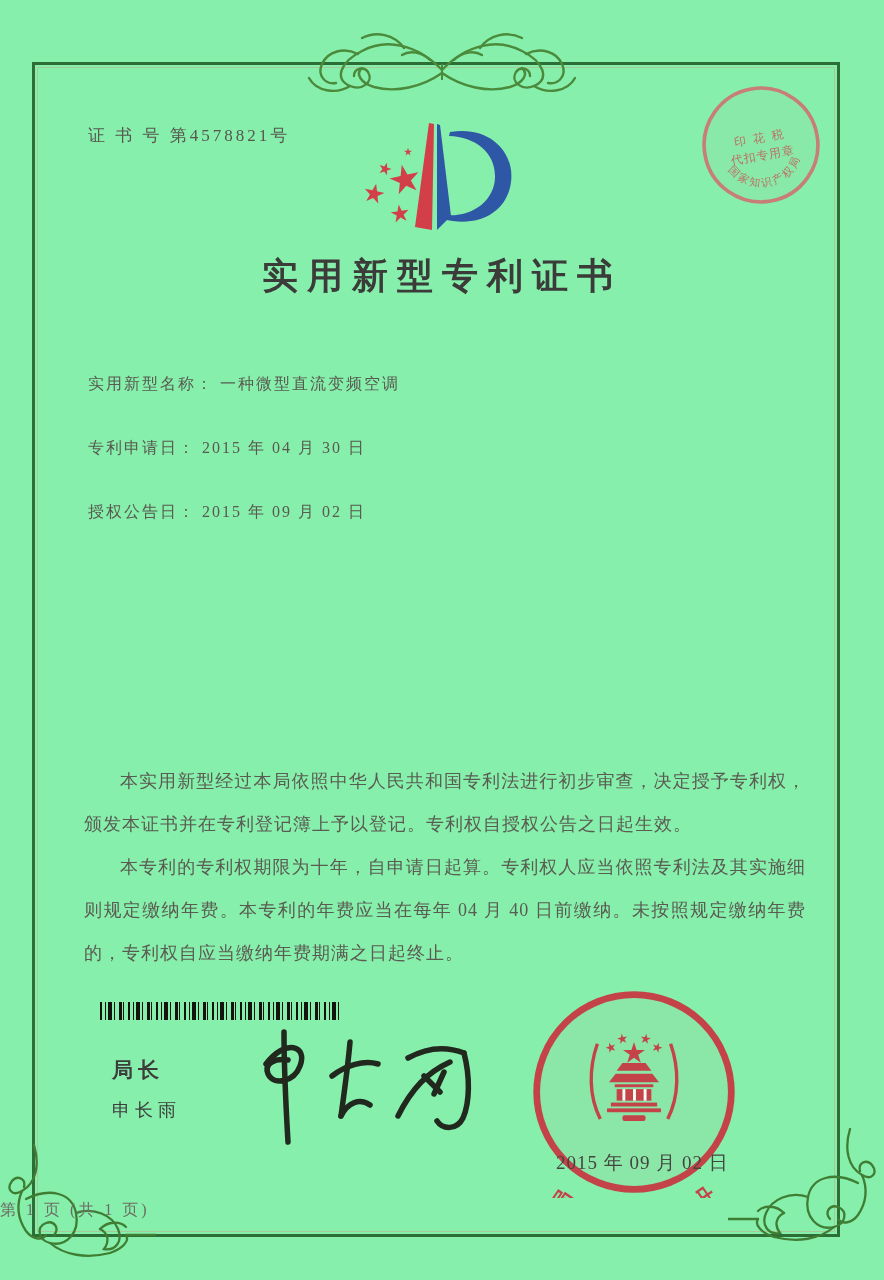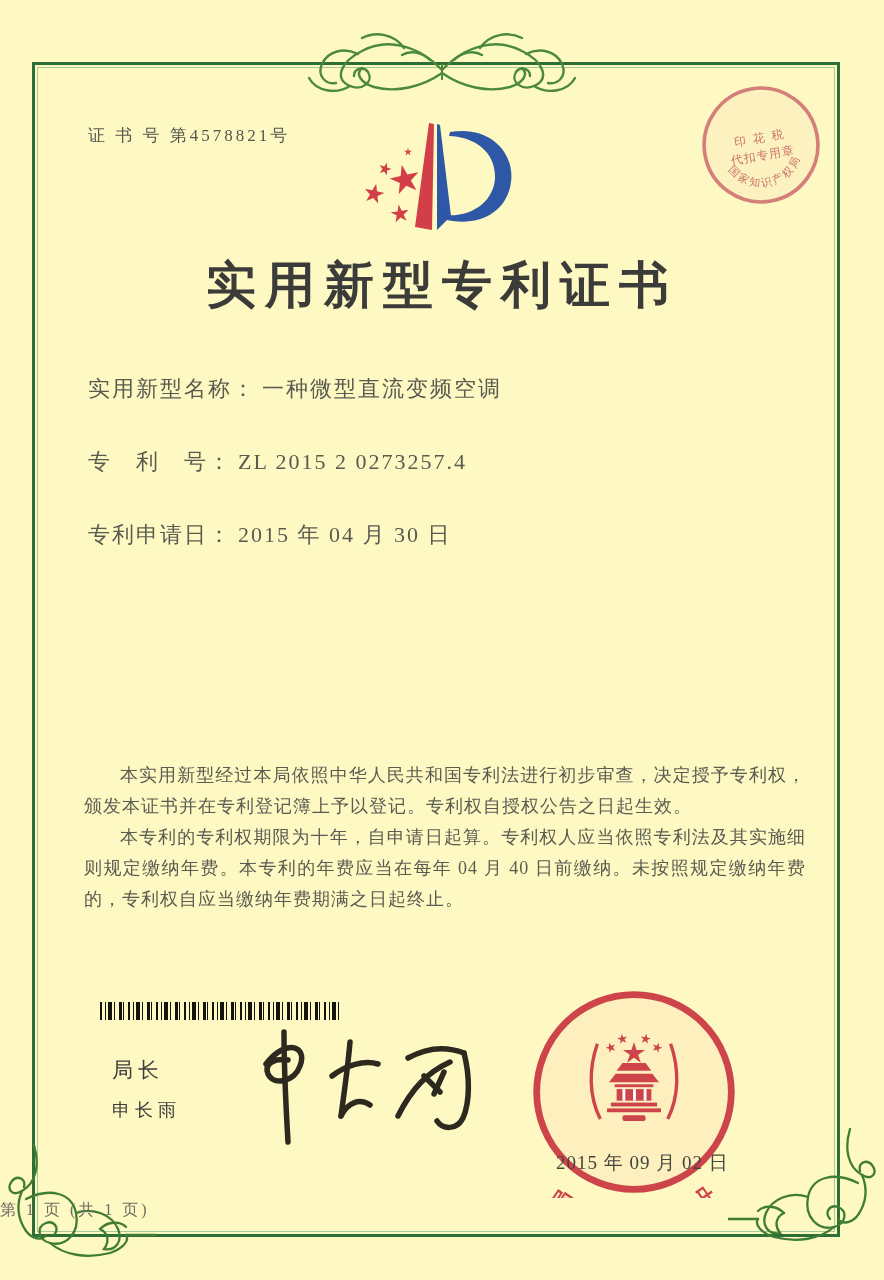--- a/index.html
+++ b/index.html
@@ -1,18 +1,18 @@
 <!DOCTYPE html>
 <html><head>
 <meta charset="utf-8">
 <style>
   html,body{margin:0;padding:0;background:#ffffff;}
   #page{
     position:relative; width:884px; height:1280px; margin:0 auto;
-    background:#fef9c3; overflow:hidden;
+    background:#86efac; overflow:hidden;
     font-family:"Liberation Serif","DejaVu Serif",serif;
     color:#55564c;
   }
   
   .frame{
     position:absolute; left:32px; top:62px; width:802px; height:1169px;
     border:3px solid #2c6e35;
   }
   .frame-inner{
     position:absolute; inset:2px; border:1px solid #a7c897;
@@ -27,49 +27,49 @@
     position:absolute; left:88px; top:124px;
     font-size:17px; letter-spacing:3px; color:#56574f;
   }
   .logo{ position:absolute; left:338px; top:108px; width:220px; height:142px; }
   .tax-seal{
     position:absolute; left:700px; top:84px; width:122px; height:122px;
     transform:rotate(-10deg); opacity:.88;
   }
   .title{
     position:absolute; left:0; top:252px; width:100%;
-    text-align:center; font-size:50px; font-weight:700; letter-spacing:9px;
+    text-align:center; font-size:36px; font-weight:700; letter-spacing:9px;
     color:#3b3b39;
   }
 
   
   .fields{ position:absolute; left:88px; top:374px; width:700px; }
-  .field{ margin-bottom:43px; font-size:22px; letter-spacing:2px; color:#595a50; white-space:nowrap;}
+  .field{ margin-bottom:43px; font-size:16px; letter-spacing:2px; color:#595a50; white-space:nowrap;}
   .field .lbl{ margin-right:6px; }
 
   
   .body-text{
     position:absolute; left:84px; top:760px; width:722px;
-    font-size:18px; line-height:31px; text-align:justify; color:#5a5b51;
+    font-size:18px; line-height:43px; text-align:justify; color:#5a5b51;
     letter-spacing:1px;
   }
   .body-text p{ margin:0; text-indent:2em; }
 
   
   .barcode{
     position:absolute; left:100px; top:1002px; width:243px; height:18px;
     background:repeating-linear-gradient(90deg,
       #14140f 0 2px, transparent 2px 5px,
       #14140f 5px 6px, transparent 6px 8px,
       #14140f 8px 12px, transparent 12px 14px,
       #14140f 14px 15px, transparent 15px 19px,
       #14140f 19px 22px, transparent 22px 23px,
       #14140f 23px 24px, transparent 24px 28px);
   }
-  .signer-title{ position:absolute; left:112px; top:1056px; font-size:21px; letter-spacing:5px; color:#3d3d3b; }
+  .signer-title{ position:absolute; left:112px; top:1056px; font-size:21px; letter-spacing:5px; color:#3d3d3b;font-weight:bold; }
   .signer-name { position:absolute; left:112px; top:1098px; font-size:18px; letter-spacing:5px; color:#3d3d3b; }
   .signature{ position:absolute; left:238px; top:1020px; width:252px; height:128px; }
 
   .main-seal{ position:absolute; left:528px; top:986px; width:212px; height:212px; opacity:.92; }
   .seal-date{
     position:absolute; left:556px; top:1150px; width:190px;
     font-size:19px; letter-spacing:1px; color:#454540; z-index:5;
   }
   .footer{
     position:absolute; left:0; top:1200px; width:100%;
@@ -158,24 +158,24 @@
     <text x="59" y="73" text-anchor="middle" fill="#c2605f" font-size="11.5" letter-spacing="1">代扣专用章</text>
   </svg>
 
   <div class="title">实用新型专利证书</div>
 
   <div class="fields">
     <div class="field">
       <span class="lbl">实用新型名称：</span><span class="val">一种微型直流变频空调</span>
     </div>
     <div class="field">
-      <span class="lbl">专　利　号：</span><span class="val">ZL 2015 2 0273257.4</span>
+      <span class="lbl">专利申请日：</span><span class="val">2015 年 04 月 30 日</span>
     </div>
     <div class="field">
-      <span class="lbl">专利申请日：</span><span class="val">2015 年 04 月 30 日</span>
+      <span class="lbl">授权公告日：</span><span class="val">2015 年 09 月 02 日</span>
     </div>
   </div>
 
   <div class="body-text">
     <p>本实用新型经过本局依照中华人民共和国专利法进行初步审查，决定授予专利权，颁发本证书并在专利登记簿上予以登记。专利权自授权公告之日起生效。</p>
     <p>本专利的专利权期限为十年，自申请日起算。专利权人应当依照专利法及其实施细则规定缴纳年费。本专利的年费应当在每年 04 月 40 日前缴纳。未按照规定缴纳年费的，专利权自应当缴纳年费期满之日起终止。</p>
   </div>
 
   <div class="barcode"></div>
 

